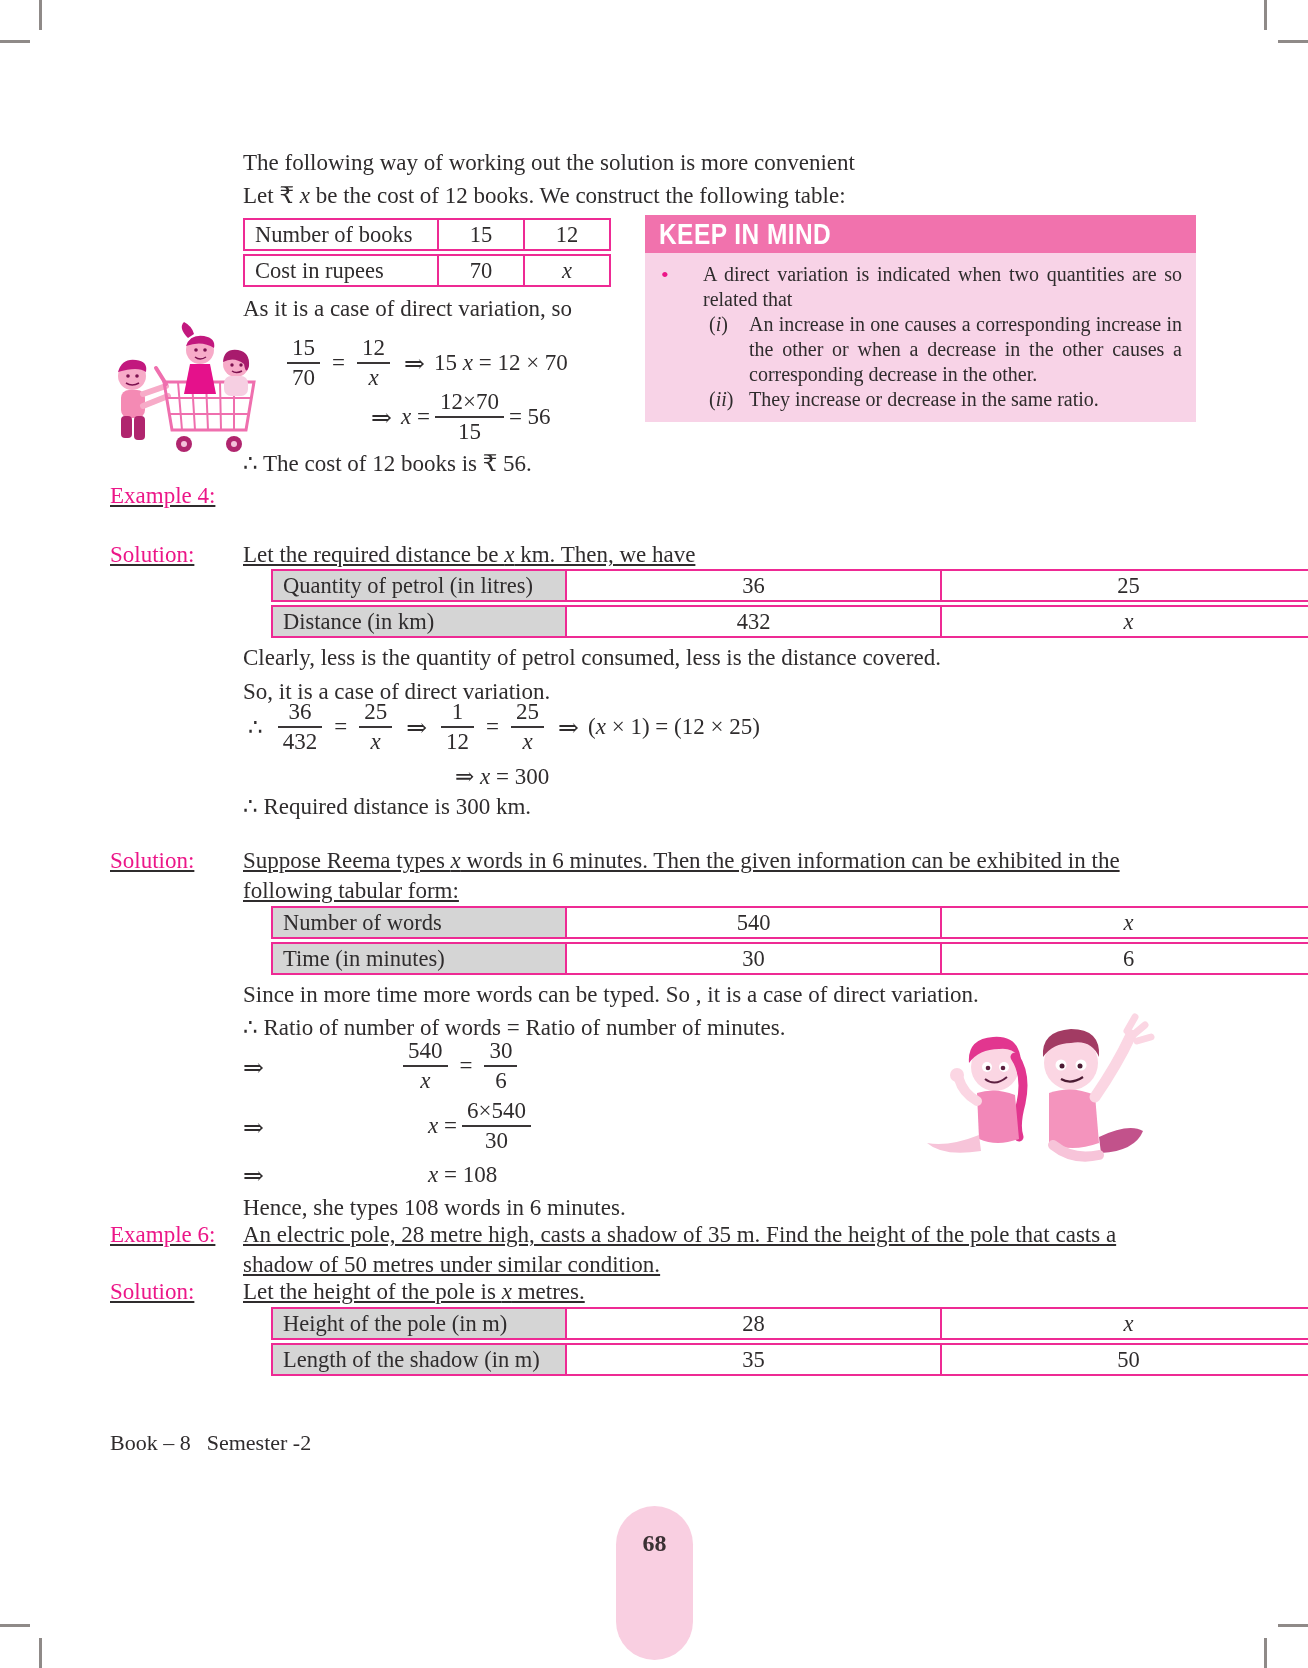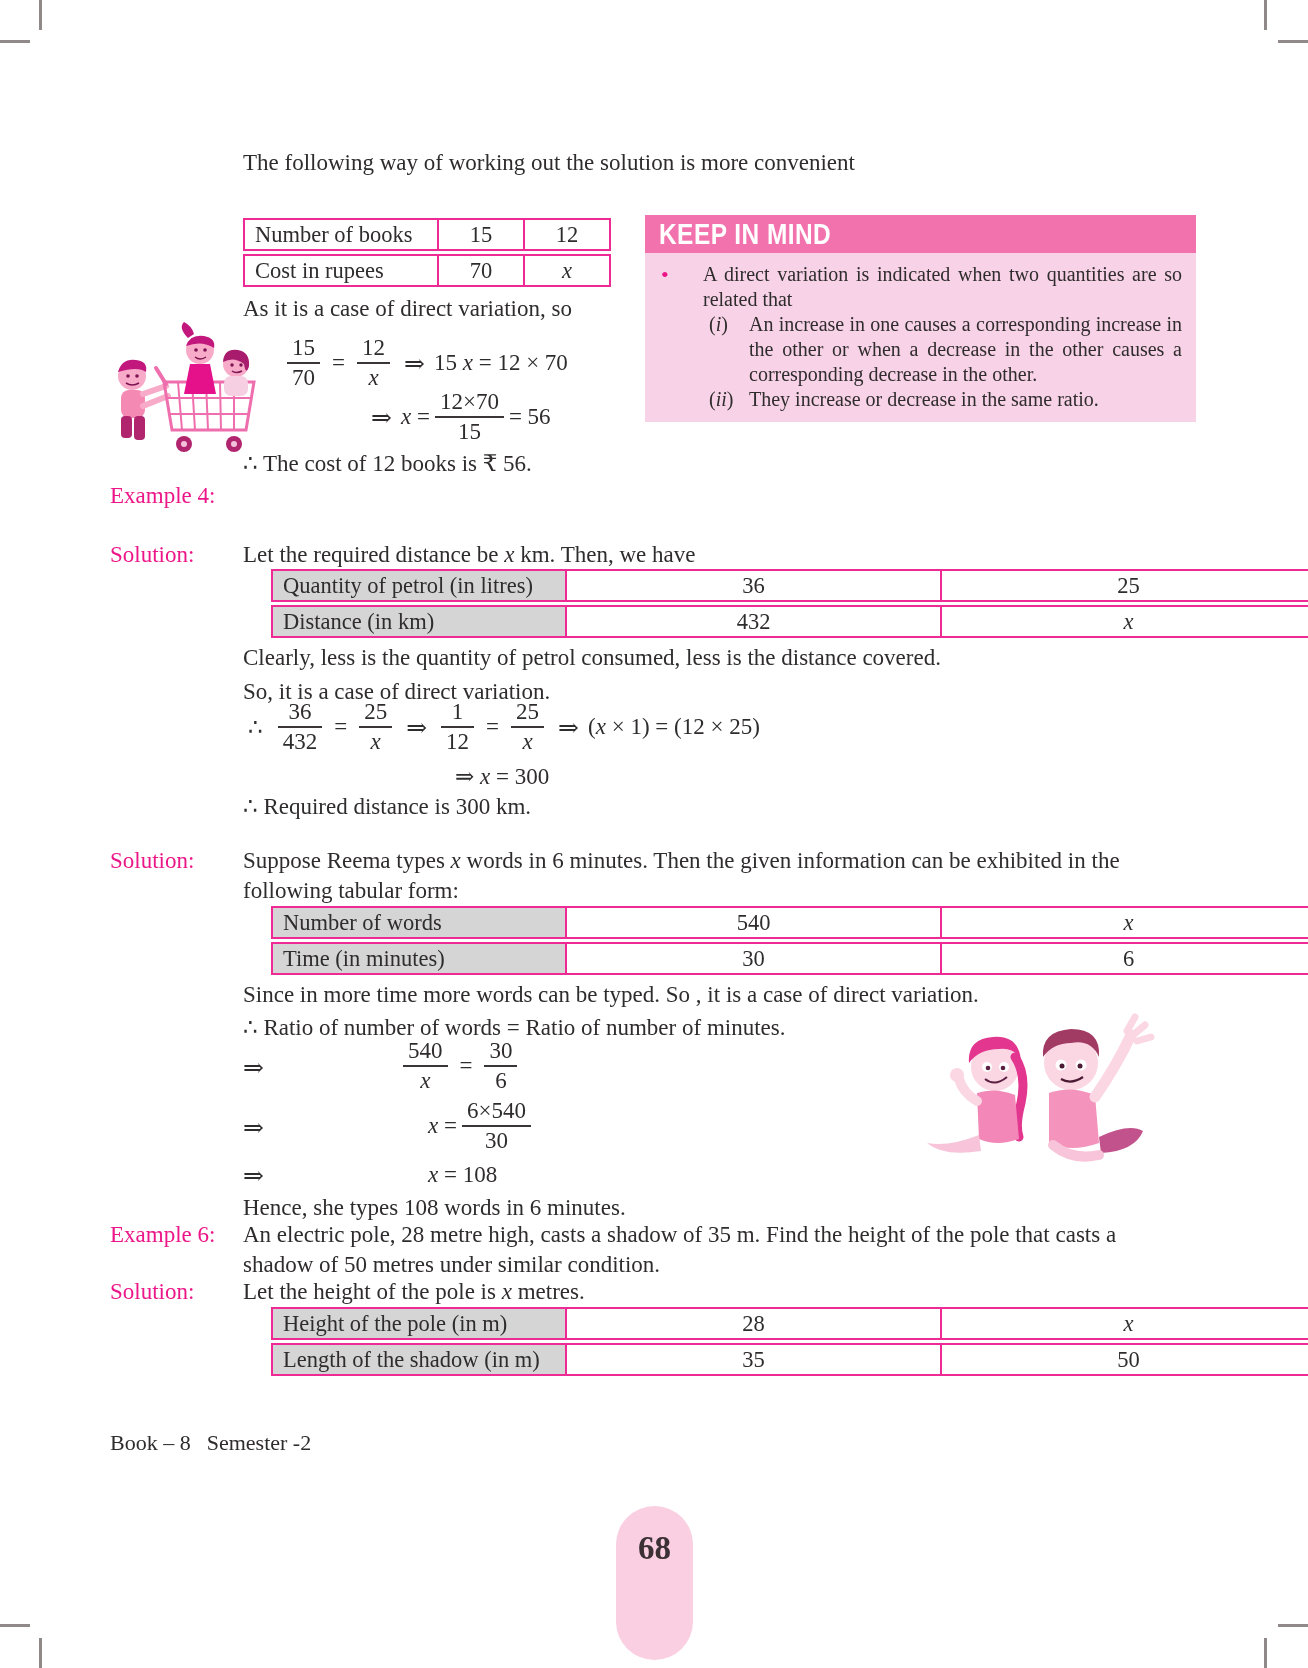--- a/index.html
+++ b/index.html
@@ -66,21 +66,21 @@
   .pos-ascase{top:294px;}
   .pos-cost{top:449px;}
   .pos-clearly{top:643px;}
   .pos-socase{top:677px;}
   .pos-req{top:792px;}
   .pos-since{top:980px;}
   .pos-ratio{top:1013px;}
   .pos-hence{top:1193px;}
 
   
-  .exrow{position:absolute;left:110px;width:1058px;display:flex;}
+  .exrow{position:absolute;left:110px;width:1058px;display:flex;text-decoration:underline;}
   .exlabel{width:133px;flex:none;color:var(--accent);font-size:23px;line-height:30px;}
   .exbody{flex:1;font-size:23px;line-height:30px;}
   .pos-ex4{top:481px;}
   .pos-sol4{top:540px;}
   .pos-ex5{top:820px;}
   .pos-sol5{top:846px;}
   .pos-ex6{top:1220px;}
   .pos-sol6{top:1277px;}
 
   
@@ -107,37 +107,38 @@
 
   
   .illus{position:absolute;}
   .pos-cart{left:96px;top:316px;}
   .pos-kids{left:903px;top:1005px;}
 
   
   .footer{position:absolute;left:110px;top:1430px;display:flex;gap:16px;font-size:22px;}
   .pill{position:absolute;left:616px;top:1506px;width:77px;height:154px;background:var(--pill);
         border-radius:39px;text-align:center;padding-top:24px;}
-  .pill .num{font-weight:700;font-size:33px;color:#3b3134;}
+  .pill .num{font-weight:700;font-size:24px;color:#3b3134;}
 </style>
 </head>
 <body>
 
 <div class="page">
 
   <div class="crop cm-tl-v"></div>
   <div class="crop cm-tl-h"></div>
   <div class="crop cm-tr-v"></div>
   <div class="crop cm-tr-h"></div>
   <div class="crop cm-bl-h"></div>
   <div class="crop cm-bl-v"></div>
   <div class="crop cm-br-h"></div>
   <div class="crop cm-br-v"></div>
 
   <div class="line pos-intro1"><span>The following way of working out the solution is more convenient</span></div>
+  <div class="line pos-intro2"><span>Let ₹ </span><span class="ri">x</span><span> be the cost of 12 books. We construct the following table:</span></div>
 
   <div class="dtable t1 pos-t1">
       <div class="trow">
         <div class="tcell c0"><span>Number of books</span></div>
         <div class="tcell c1"><span>15</span></div>
         <div class="tcell c2"><span>12</span></div>
       </div>
       <div class="trow">
         <div class="tcell c0"><span>Cost in rupees</span></div>
         <div class="tcell c1"><span>70</span></div>

